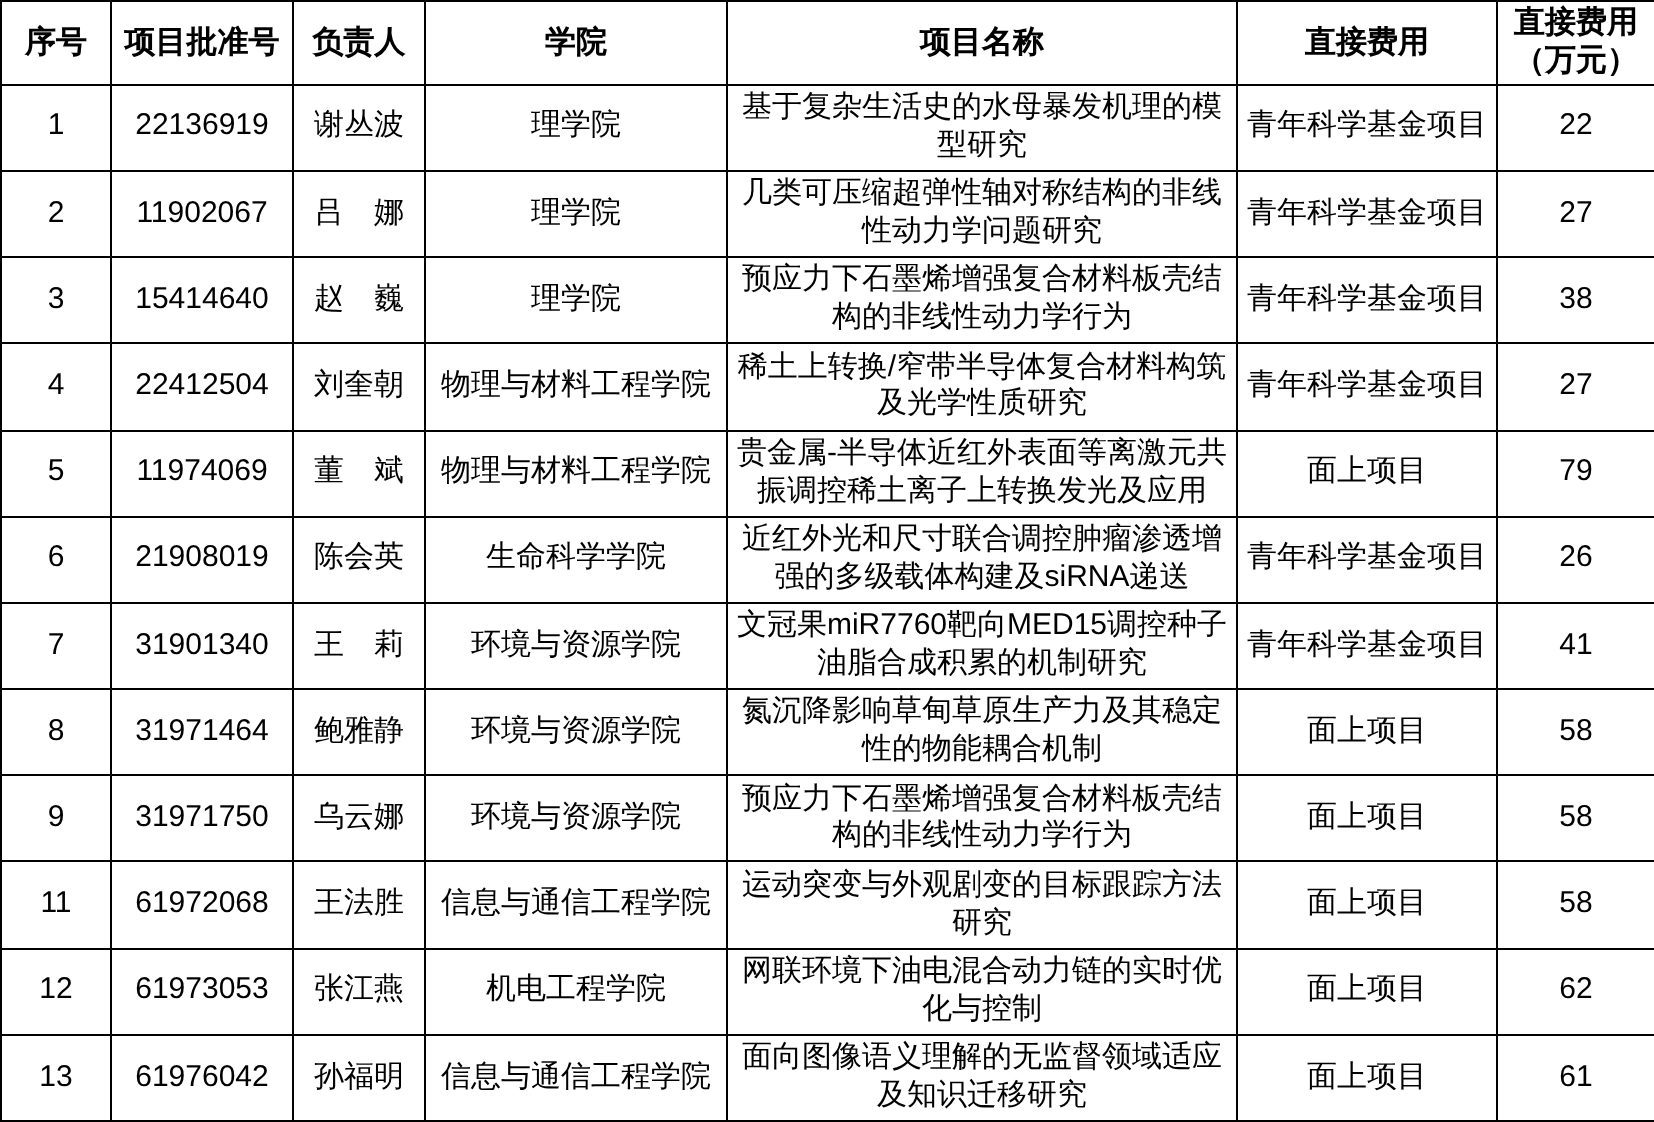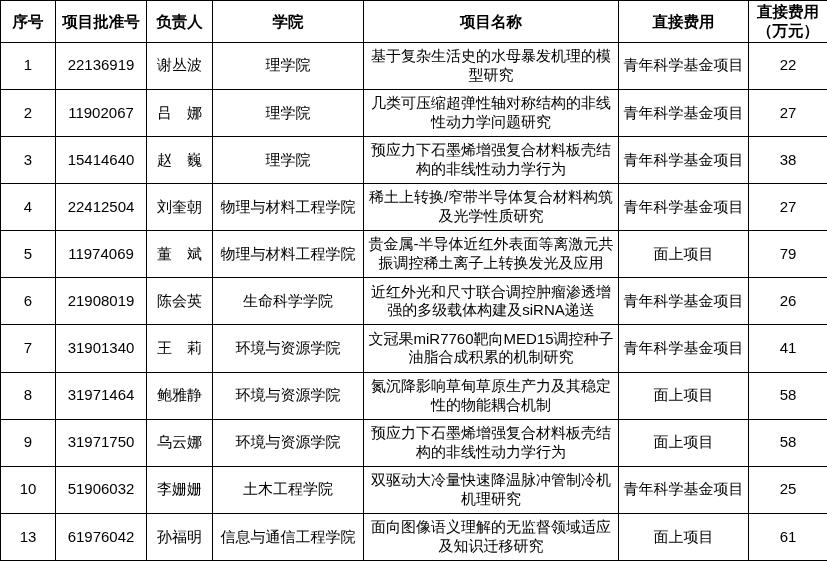--- a/index.html
+++ b/index.html
@@ -142,27 +142,36 @@
       <tr>
       <td class="cell-seq">9</td>
       <td class="cell-grant-no">31971750</td>
       <td class="cell-pi">乌云娜</td>
       <td class="cell-college">环境与资源学院</td>
       <td class="cell-title">预应力下石墨烯增强复合材料板壳结构的非线性动力学行为</td>
       <td class="cell-category">面上项目</td>
       <td class="cell-budget">58</td>
     </tr>
       <tr>
-      <td class="cell-seq">10</td>
-      <td class="cell-grant-no">51906032</td>
-      <td class="cell-pi">李姗姗</td>
-      <td class="cell-college">土木工程学院</td>
-      <td class="cell-title">双驱动大冷量快速降温脉冲管制冷机机理研究</td>
-      <td class="cell-category">青年科学基金项目</td>
-      <td class="cell-budget">25</td>
+      <td class="cell-seq">11</td>
+      <td class="cell-grant-no">61972068</td>
+      <td class="cell-pi">王法胜</td>
+      <td class="cell-college">信息与通信工程学院</td>
+      <td class="cell-title">运动突变与外观剧变的目标跟踪方法研究</td>
+      <td class="cell-category">面上项目</td>
+      <td class="cell-budget">58</td>
+    </tr>
+      <tr>
+      <td class="cell-seq">12</td>
+      <td class="cell-grant-no">61973053</td>
+      <td class="cell-pi">张江燕</td>
+      <td class="cell-college">机电工程学院</td>
+      <td class="cell-title">网联环境下油电混合动力链的实时优化与控制</td>
+      <td class="cell-category">面上项目</td>
+      <td class="cell-budget">62</td>
     </tr>
       <tr>
       <td class="cell-seq">13</td>
       <td class="cell-grant-no">61976042</td>
       <td class="cell-pi">孙福明</td>
       <td class="cell-college">信息与通信工程学院</td>
       <td class="cell-title">面向图像语义理解的无监督领域适应及知识迁移研究</td>
       <td class="cell-category">面上项目</td>
       <td class="cell-budget">61</td>
     </tr>

